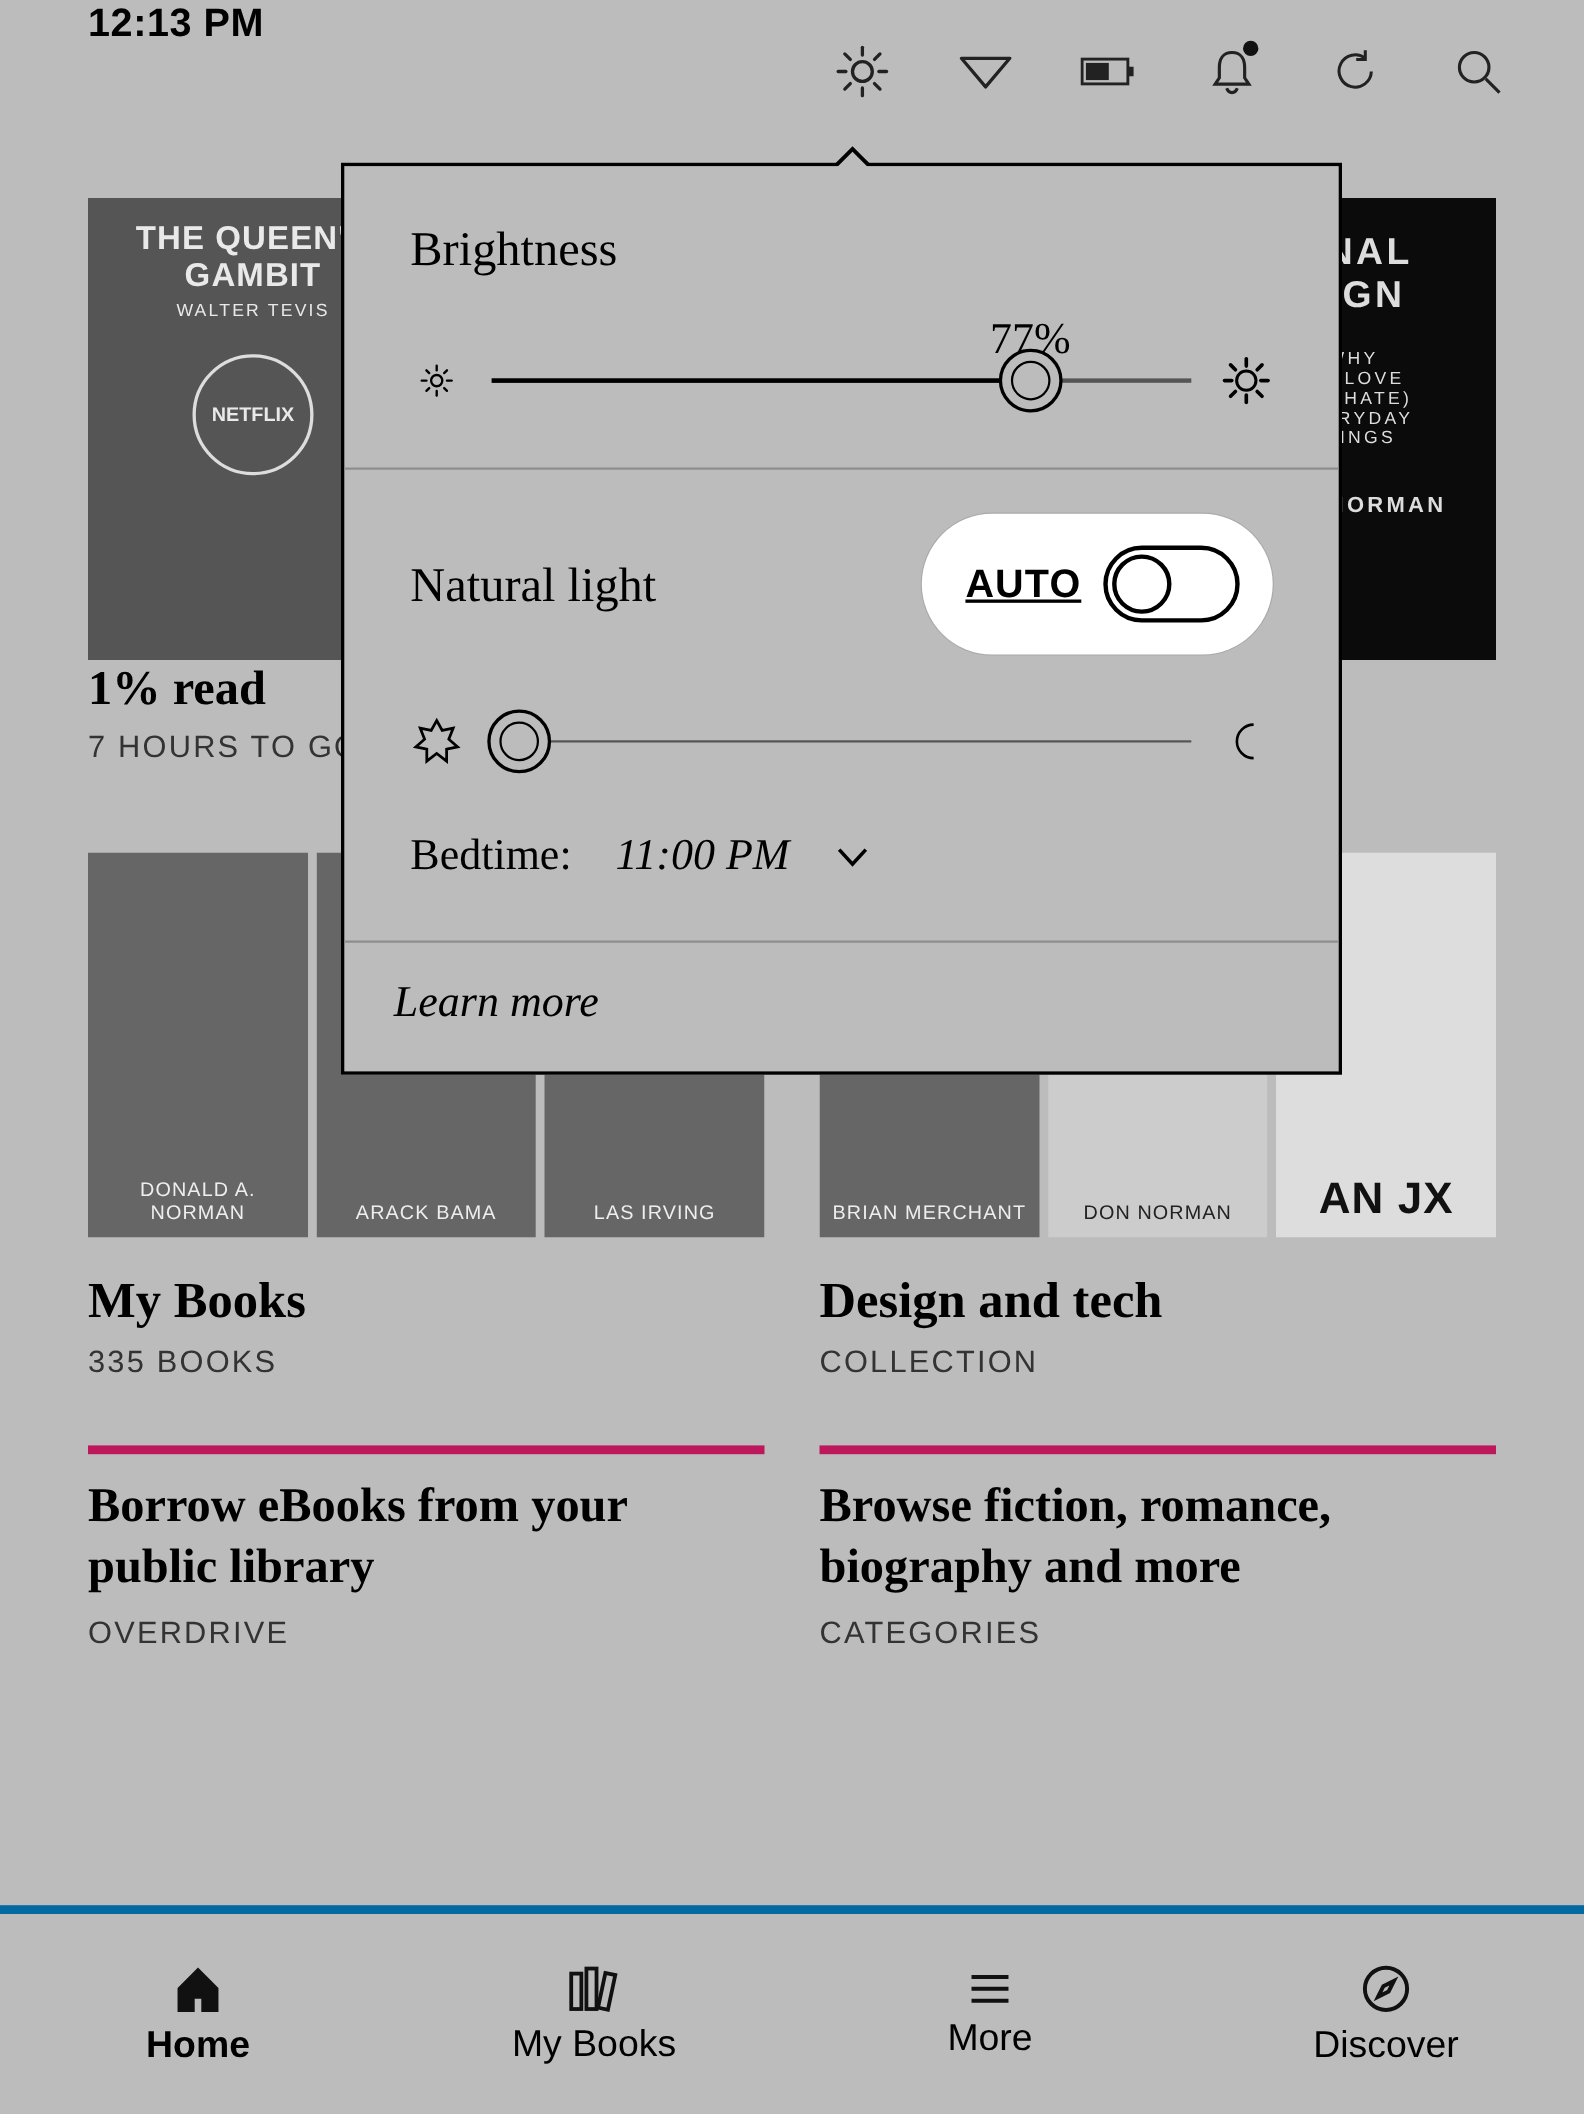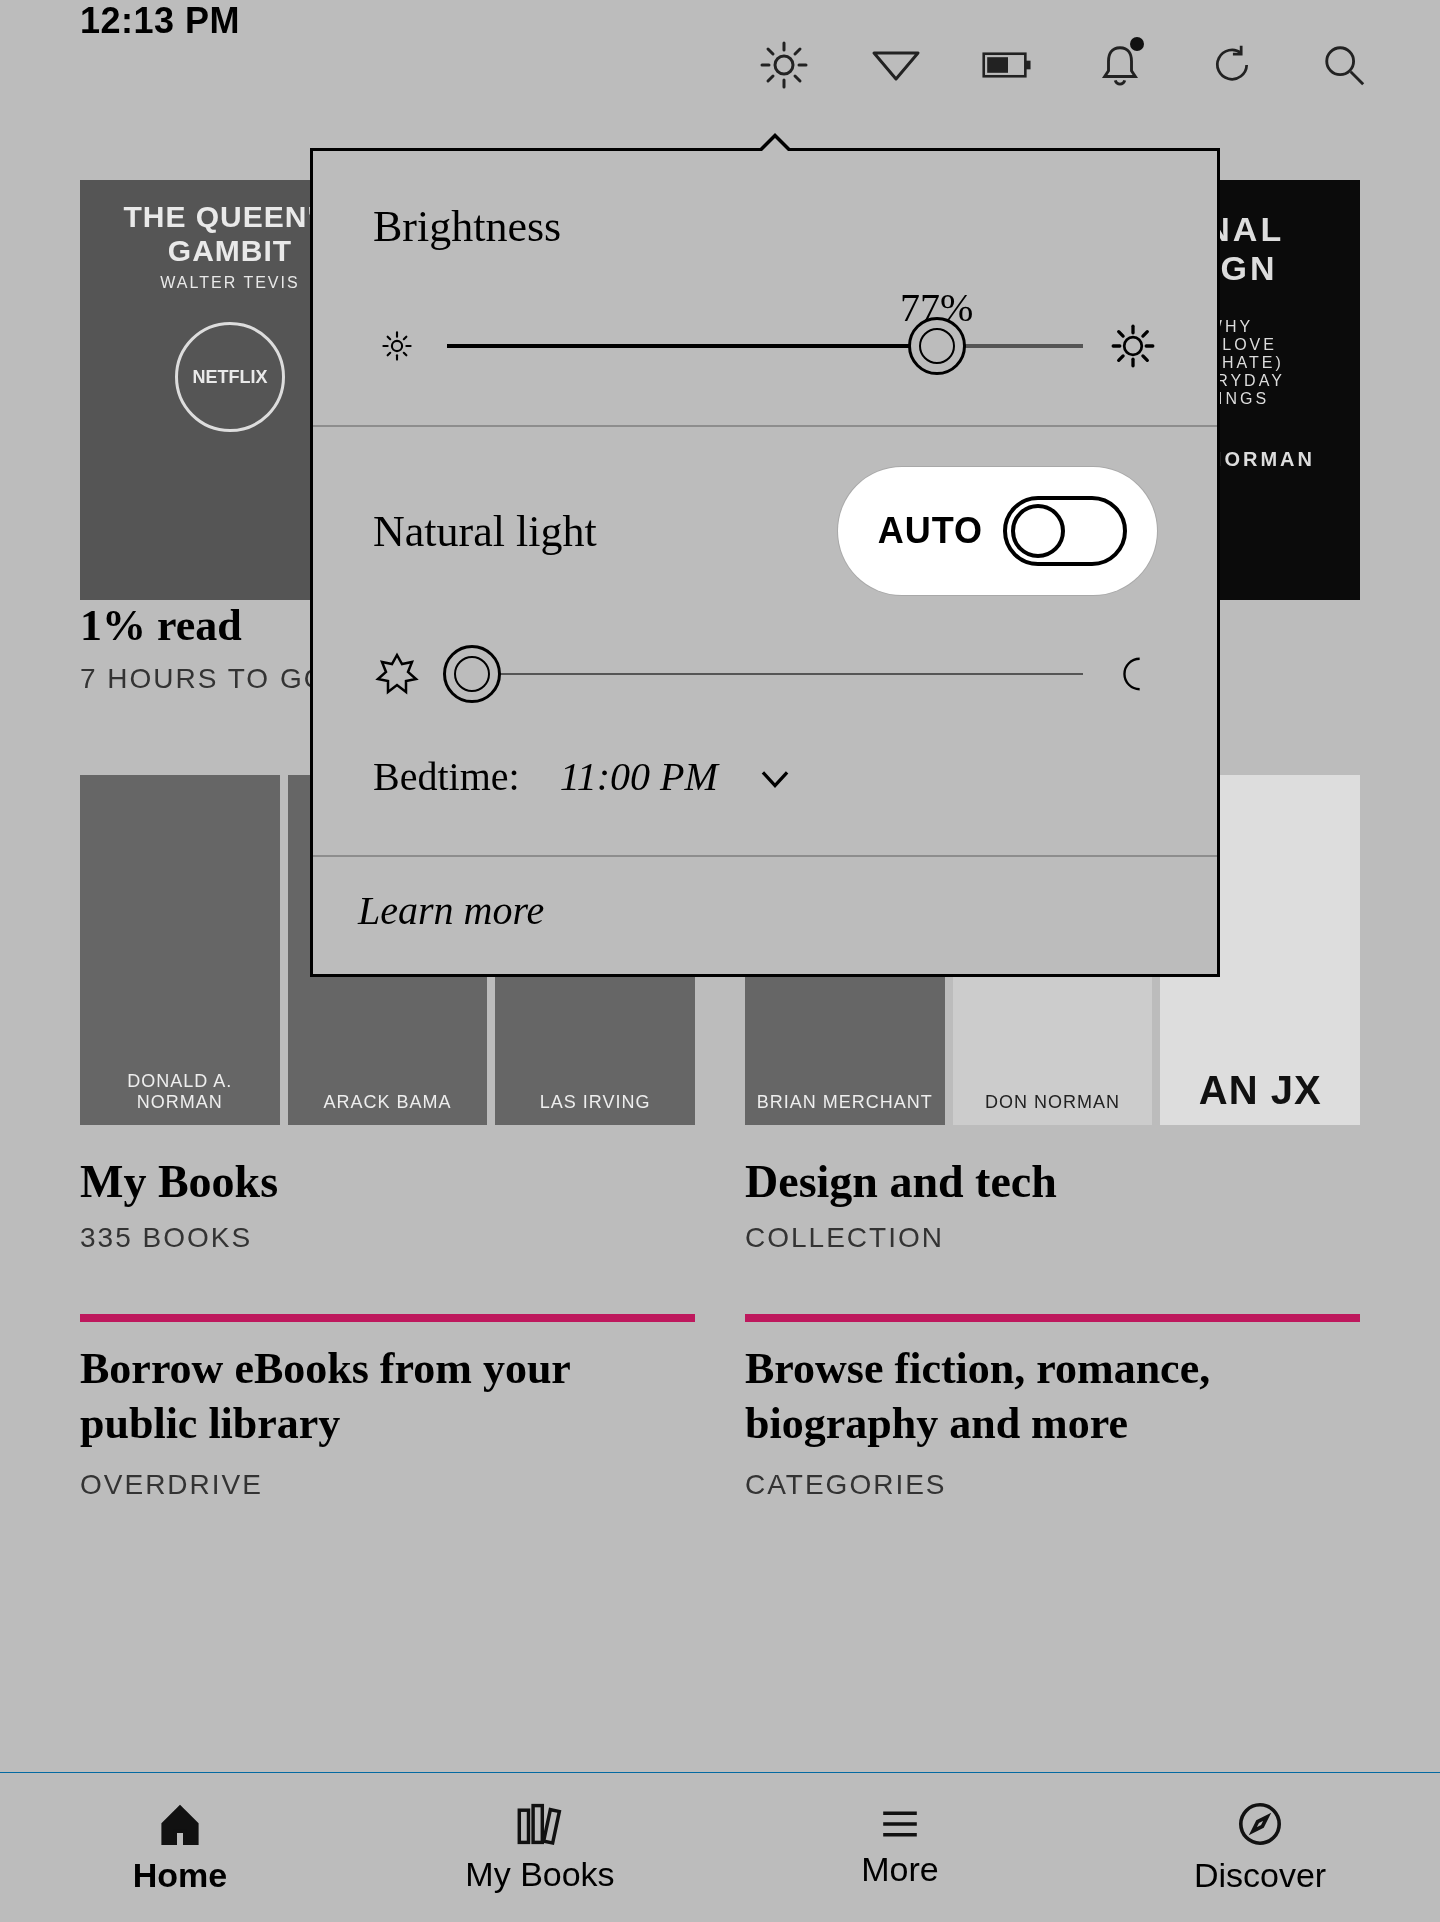--- a/index.html
+++ b/index.html
@@ -95,22 +95,22 @@
   .link-card h3 {
     font-family: Georgia, serif; font-size:44px; font-weight:600; line-height:1.25;
   }
   .link-card .sub {
     font-family: -apple-system, Arial, sans-serif;
     font-size:28px; letter-spacing:2px; margin-top:18px; color:#333;
   }
 
   
   .tabbar {
-    position:absolute; left:0; right:0; bottom:0; height:150px;
-    border-top:1px solid #0369a1;
+    position:absolute; left:0; right:0; bottom:0; height:190px;
+    border-top:8px solid #0369a1;
     display:flex;
   }
   .tab {
     flex:1; display:flex; flex-direction:column; align-items:center; justify-content:center;
     gap:8px;
     font-family: -apple-system, Arial, sans-serif;
     font-size:34px;
   }
   .tab.active { font-weight:700; }
   .tab svg { stroke:#111; fill:none; stroke-width:3; }
@@ -165,20 +165,21 @@
     font-family: Georgia, serif; font-size:40px;
   }
   .pop-divider { height:2px; background:#8d8d8d; }
 
   .nl-row { display:flex; align-items:center; gap:45px; }
   .auto-pill {
     margin-left:auto;
     background:#fff; border-radius:70px; height:128px; padding:0 30px 0 40px;
     display:flex; align-items:center; gap:20px;
     box-shadow:0 0 0 1px rgba(0,0,0,0.1);
+    text-decoration:underline;
   }
   .auto-label {
     font-family:-apple-system, Arial, sans-serif; font-size:36px; font-weight:700; letter-spacing:1px;
   }
   .switch {
     width:124px; height:70px; border:4px solid #000; border-radius:70px;
     position:relative; background:#fff;
   }
   .switch-knob{
     position:absolute; left:4px; top:4px; width:54px; height:54px;

